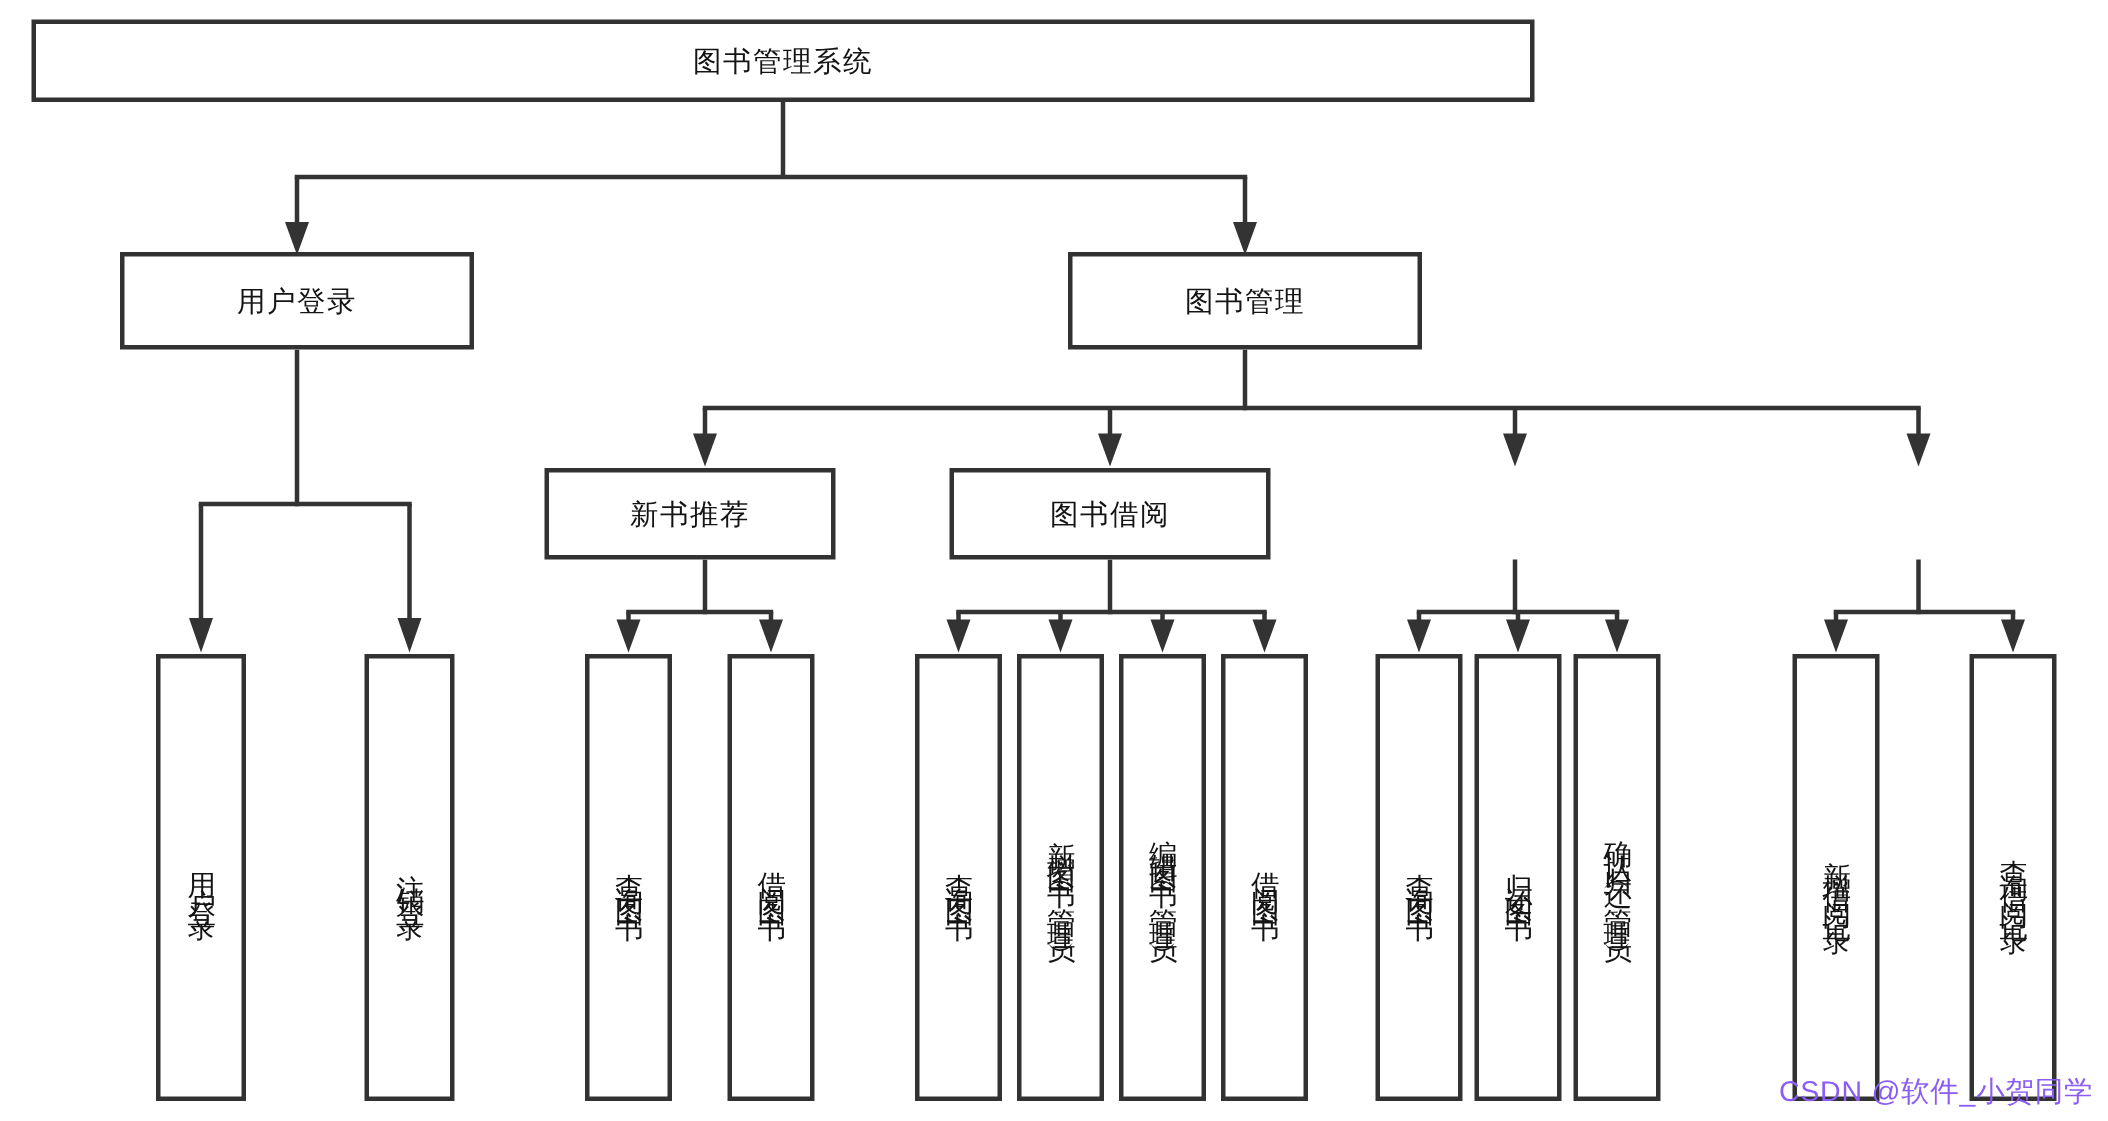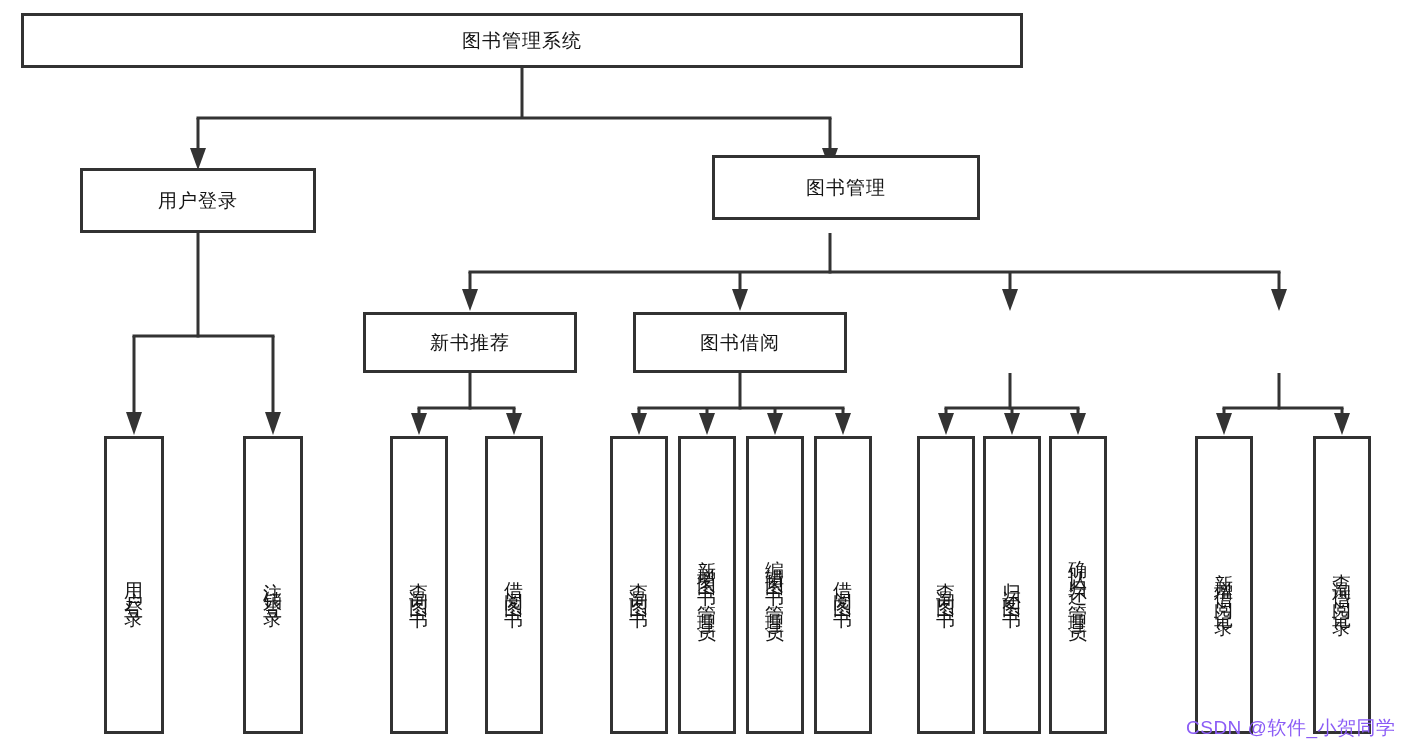--- a/index.html
+++ b/index.html
@@ -89,23 +89,23 @@
       <polygon points="1004,413 1020,413 1012,435"></polygon>
       <polygon points="1070,413 1086,413 1078,435"></polygon>
       <polygon points="1216,413 1232,413 1224,435"></polygon>
       <polygon points="1334,413 1350,413 1342,435"></polygon>
     </g>
   </svg>
 
   <div class="node hnode" style="left:21px;top:13px;width:1002px;height:55px;">图书管理系统</div>
 
   <div class="node hnode" style="left:80px;top:168px;width:236px;height:65px;">用户登录</div>
-  <div class="node hnode" style="left:712px;top:155px;width:268px;height:65px;">图书管理</div>
+  <div class="node hnode" style="left:712px;top:168px;width:236px;height:65px;">图书管理</div>
 
-  <div class="node hnode" style="left:363px;top:312px;width:214px;height:61px;">新书推荐</div>
+  <div class="node hnode" style="left:363px;top:312px;width:194px;height:61px;">新书推荐</div>
   <div class="node hnode" style="left:633px;top:312px;width:214px;height:61px;">图书借阅</div>
 
   <div class="node vnode" style="left:104px;top:436px;width:60px;height:298px;">
     <span>用户登录</span>
     </div>
   <div class="node vnode" style="left:243px;top:436px;width:60px;height:298px;">
     <span>注销登录</span>
     </div>
 
   <div class="node vnode" style="left:390px;top:436px;width:58px;height:298px;">

